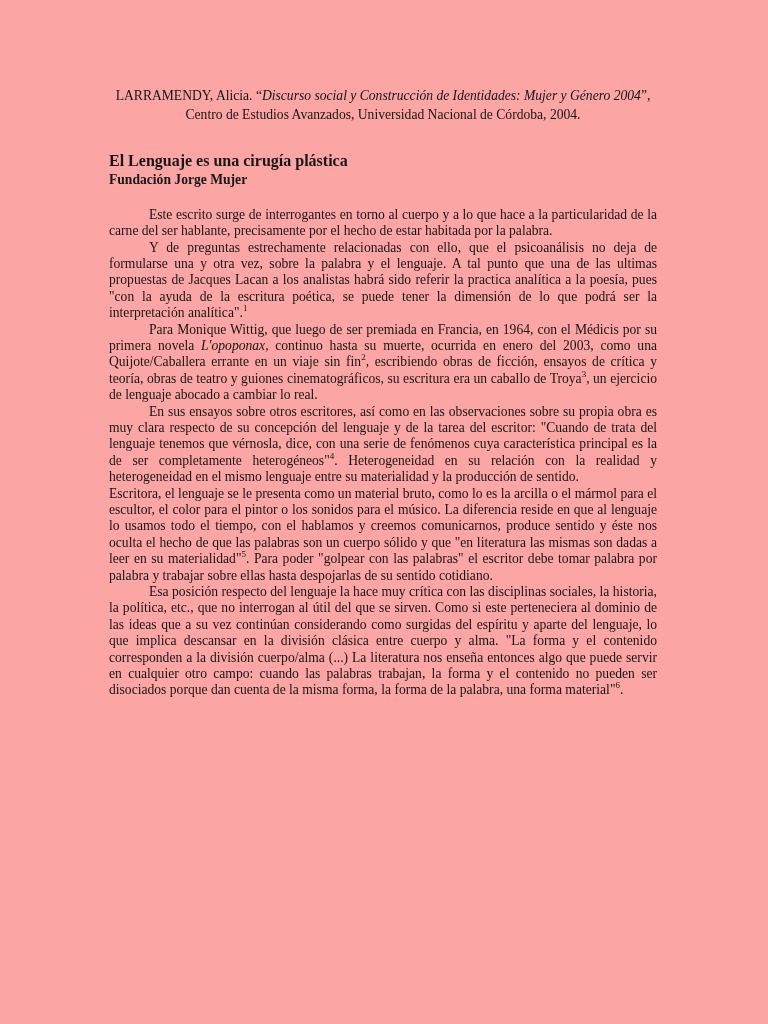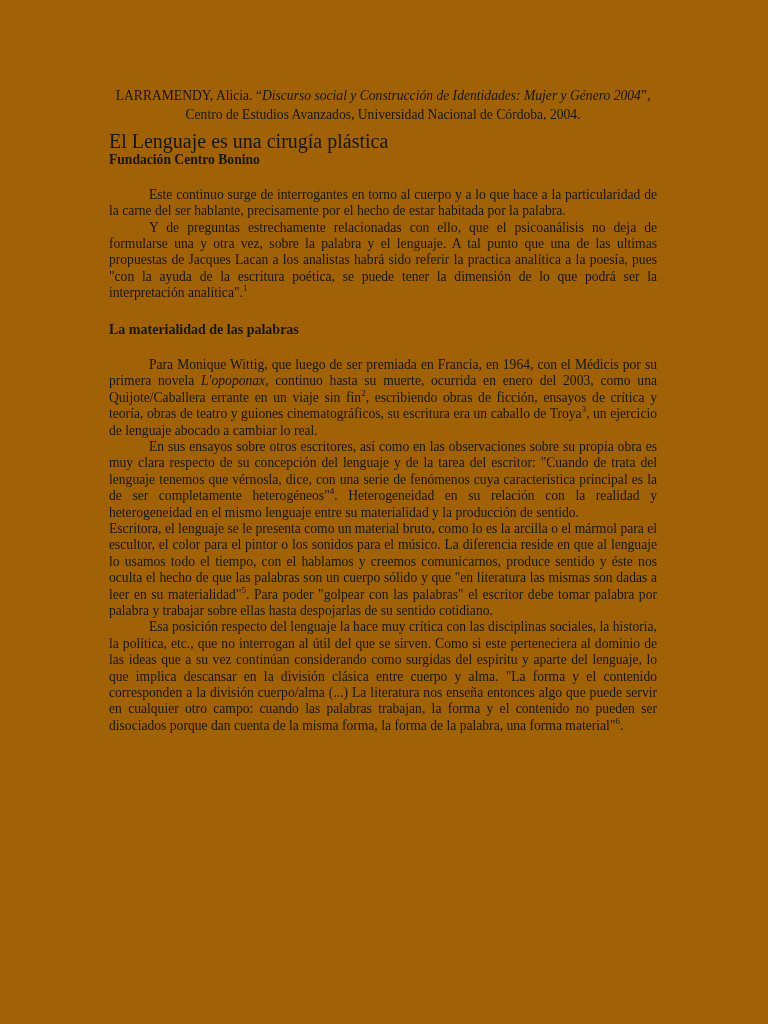--- a/index.html
+++ b/index.html
@@ -1,38 +1,38 @@
 <!DOCTYPE html>
 <html><head>
 <meta charset="utf-8">
 <style>
   html, body { margin: 0; padding: 0; background: #ffffff; }
   .page {
     position: relative;
     width: 768px;
     height: 1024px;
-    background: #a16207;
+    background: #fca5a5;
     box-sizing: border-box;
     padding: 87px 111px 0 109px;
     color: #161616;
     font-family: "Liberation Serif", "DejaVu Serif", serif;
     font-size: 13.6px;
     line-height: 16.4px;
     overflow: hidden;
   }
   p, h1, h2 { margin: 0; padding: 0; }
   .citation {
     text-align: center;
     line-height: 18.6px;
   }
   .title {
-    font-size: 20px;
-    font-weight: normal;
+    font-size: 16px;
+    font-weight: bold;
     line-height: 20px;
-    margin-top: 7px;
+    margin-top: 27px;
   }
   .byline {
     font-weight: bold;
     line-height: 17.5px;
   }
   .body-block { margin-top: 18px; }
   .para {
     text-align: justify;
     text-indent: 40px;
   }
@@ -50,26 +50,25 @@
   }
   i { font-style: italic; }
 </style>
 </head>
 <body>
 
 <div class="page">
   <p class="citation"><span>LARRAMENDY, Alicia. “</span><i>Discurso social y Construcción de Identidades: Mujer y Género 2004</i><span>”, Centro de Estudios Avanzados, Universidad Nacional de Córdoba, 2004.</span></p>
 
   <h1 class="title">El Lenguaje es una cirugía plástica</h1>
-  <p class="byline">Fundación Centro Bonino</p>
+  <p class="byline">Fundación Jorge Mujer</p>
 
   <div class="body-block">
-    <p class="para"><span>Este continuo surge de interrogantes en torno al cuerpo y a lo que hace a la particularidad de la carne del ser hablante, precisamente por el hecho de estar habitada por la palabra.</span></p>
+    <p class="para"><span>Este escrito surge de interrogantes en torno al cuerpo y a lo que hace a la particularidad de la carne del ser hablante, precisamente por el hecho de estar habitada por la palabra.</span></p>
     <p class="para"><span>Y de preguntas estrechamente relacionadas con ello, que el psicoanálisis no deja de formularse una y otra vez, sobre la palabra y el lenguaje. A tal punto que una de las ultimas propuestas de Jacques Lacan a los analistas habrá sido referir la practica analítica a la poesía, pues "con la ayuda de la escritura poética, se puede tener la dimensión de lo que podrá ser la interpretación analítica".</span><sup>1</sup></p>
 
-    <h2 class="section-heading">La materialidad de las palabras</h2>
 
     <p class="para"><span>Para Monique Wittig, que luego de ser premiada en Francia, en 1964, con el Médicis por su primera novela </span><i>L'opoponax</i><span>, continuo hasta su muerte, ocurrida en enero del 2003, como una Quijote/Caballera errante en un viaje sin fin</span><sup>2</sup><span>, escribiendo obras de ficción, ensayos de crítica y teoría, obras de teatro y guiones cinematográficos, su escritura era un caballo de Troya</span><sup>3</sup><span>, un ejercicio de lenguaje abocado a cambiar lo real.</span></p>
     <p class="para"><span>En sus ensayos sobre otros escritores, así como en las observaciones sobre su propia obra es muy clara respecto de su concepción del lenguaje y de la tarea del escritor: "Cuando de trata del lenguaje tenemos que vérnosla, dice, con una serie de fenómenos cuya característica principal es la de ser completamente heterogéneos"</span><sup>4</sup><span>. Heterogeneidad en su relación con la realidad y heterogeneidad en el mismo lenguaje entre su materialidad y la producción de sentido.</span></p>
     <p class="para no-indent"><span>Escritora, el lenguaje se le presenta como un material bruto, como lo es la arcilla o el mármol para el escultor, el color para el pintor o los sonidos para el músico. La diferencia reside en que al lenguaje lo usamos todo el tiempo, con el hablamos y creemos comunicarnos, produce sentido y éste nos oculta el hecho de que las palabras son un cuerpo sólido y que "en literatura las mismas son dadas a leer en su materialidad"</span><sup>5</sup><span>. Para poder "golpear con las palabras" el escritor debe tomar palabra por palabra y trabajar sobre ellas hasta despojarlas de su sentido cotidiano.</span></p>
     <p class="para"><span>Esa posición respecto del lenguaje la hace muy crítica con las disciplinas sociales, la historia, la política, etc., que no interrogan al útil del que se sirven. Como si este perteneciera al dominio de las ideas que a su vez continúan considerando como surgidas del espíritu y aparte del lenguaje, lo que implica descansar en la división clásica entre cuerpo y alma. "La forma y el contenido corresponden a la división cuerpo/alma (...) La literatura nos enseña entonces algo que puede servir en cualquier otro campo: cuando las palabras trabajan, la forma y el contenido no pueden ser disociados porque dan cuenta de la misma forma, la forma de la palabra, una forma material"</span><sup>6</sup><span>.</span></p>
   </div>
 </div>
 
 </body></html>

